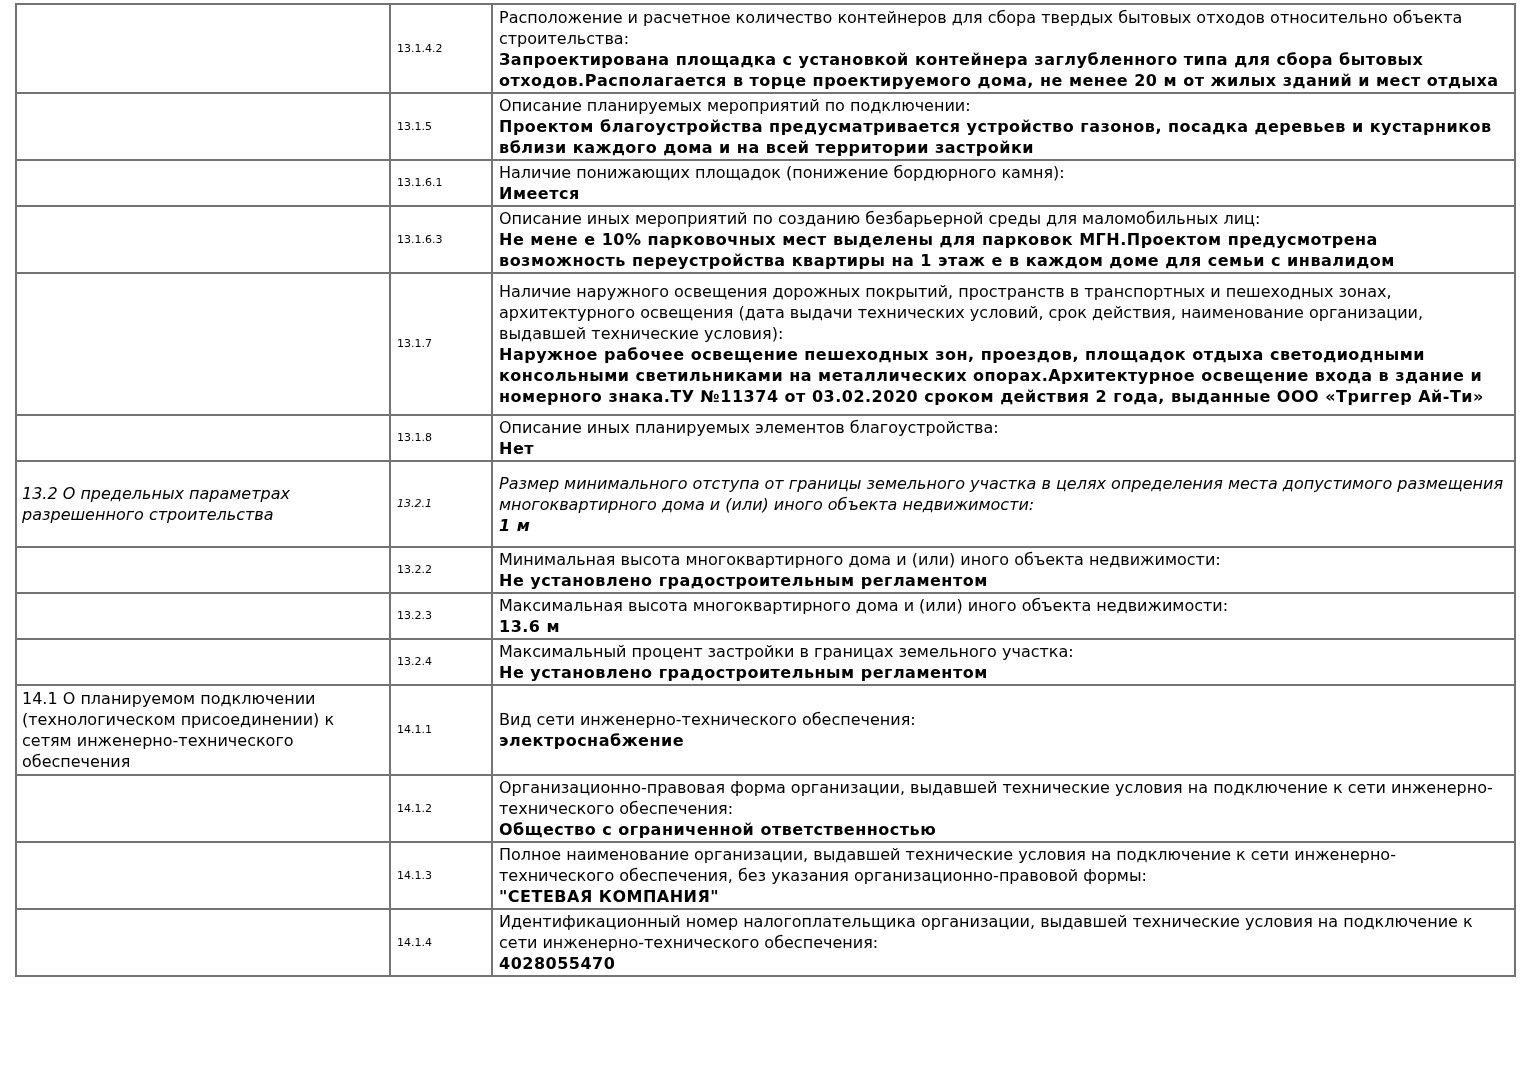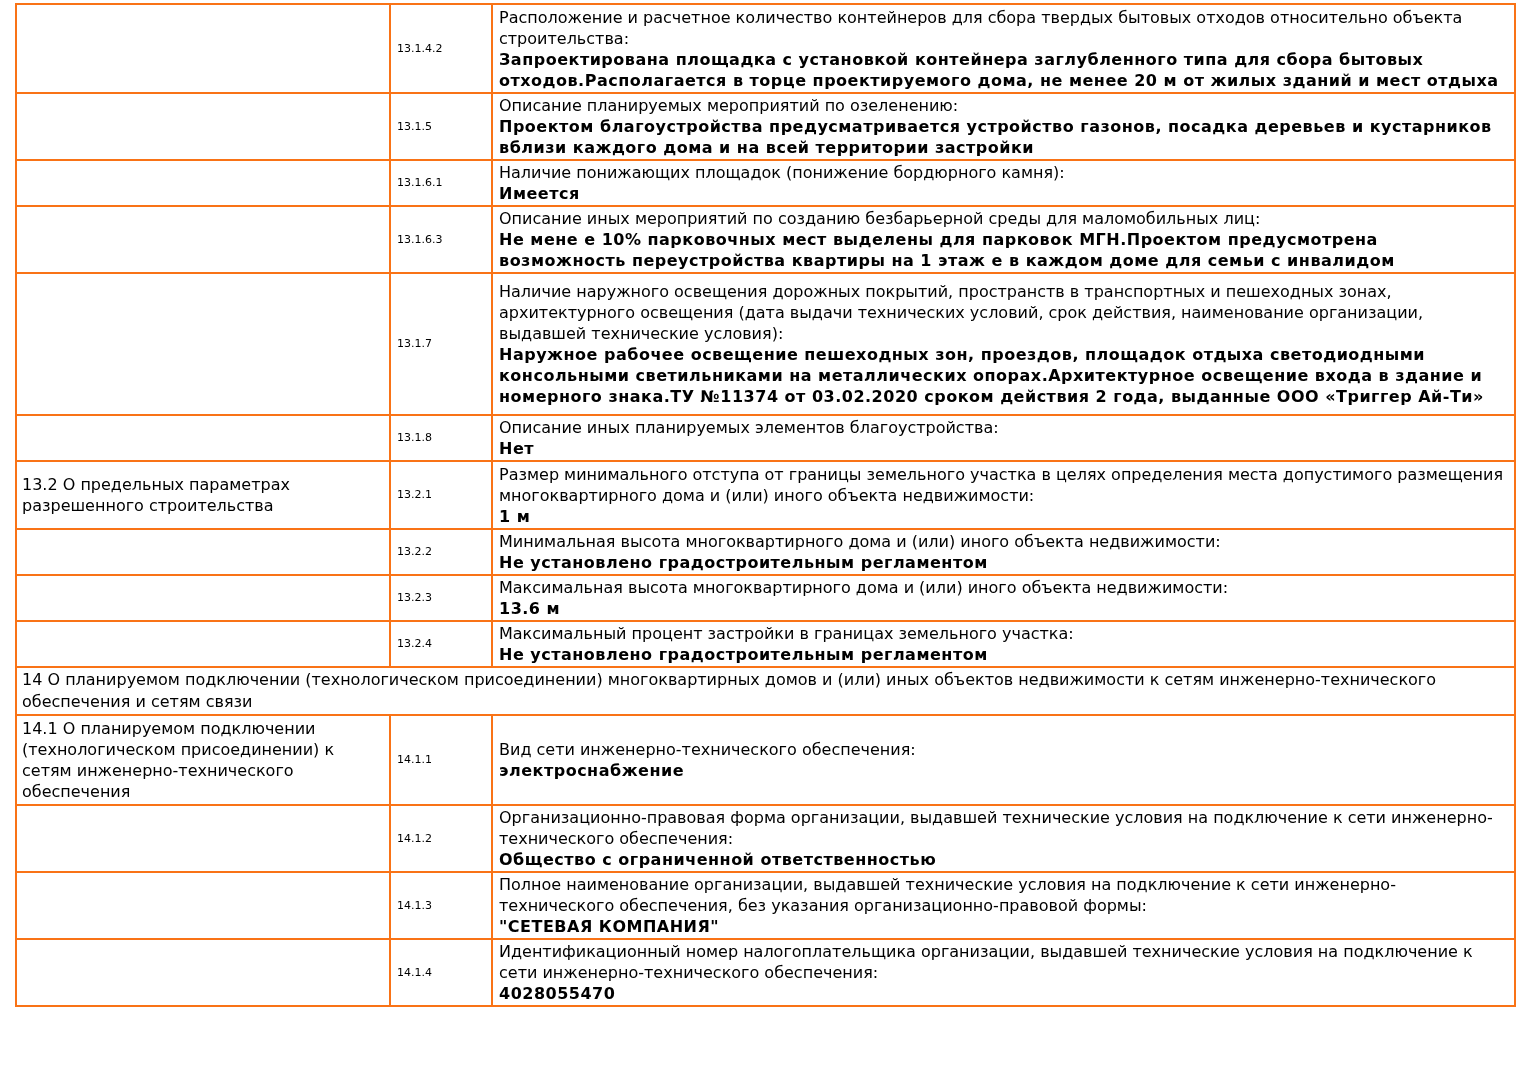--- a/index.html
+++ b/index.html
@@ -21,21 +21,21 @@
   table.decl-table {
     border-collapse: collapse;
     table-layout: fixed;
     margin: 3px 0 0 15px;
     width: 1499px;
   }
   col.c1 { width: 374px; }
   col.c2 { width: 102px; }
   col.c3 { width: 1023px; }
   td {
-    border: 2px solid #f97316;
+    border: 2px solid #737373;
     vertical-align: middle;
     padding: 0;
     overflow: hidden;
     margin-left: 23px;
   }
   td.col-section {
     font-size: 16px;
     line-height: 21px;
     padding: 2px 12px 2px 5px;
   }
@@ -83,21 +83,21 @@
           <td class="col-code">13.1.4.2</td>
           <td class="col-content">
             <div class="field-label">Расположение и расчетное количество контейнеров для сбора твердых бытовых отходов относительно объекта строительства:</div>
             <div class="field-value">Запроектирована площадка с установкой контейнера заглубленного типа для сбора бытовых отходов.Располагается в торце проектируемого дома, не менее 20 м от жилых зданий и мест отдыха</div>
           </td>
         </tr>
         <tr style="height: 63px;">
           <td class="col-section"></td>
           <td class="col-code">13.1.5</td>
           <td class="col-content">
-            <div class="field-label">Описание планируемых мероприятий по озеленению:</div>
+            <div class="field-label">Описание планируемых мероприятий по подключении:</div>
             <div class="field-value">Проектом благоустройства предусматривается устройство газонов, посадка деревьев и кустарников вблизи каждого дома и на всей территории застройки</div>
           </td>
         </tr>
         <tr style="height: 42px;">
           <td class="col-section"></td>
           <td class="col-code">13.1.6.1</td>
           <td class="col-content">
             <div class="field-label">Наличие понижающих площадок (понижение бордюрного камня):</div>
             <div class="field-value">Имеется</div>
           </td>
@@ -119,21 +119,21 @@
           </td>
         </tr>
         <tr style="height: 42px;">
           <td class="col-section"></td>
           <td class="col-code">13.1.8</td>
           <td class="col-content">
             <div class="field-label">Описание иных планируемых элементов благоустройства:</div>
             <div class="field-value">Нет</div>
           </td>
         </tr>
-        <tr style="height: 68px;">
+        <tr style="height: 86px; font-style: italic;">
           <td class="col-section">13.2 О предельных параметрах разрешенного строительства</td>
           <td class="col-code">13.2.1</td>
           <td class="col-content">
             <div class="field-label">Размер минимального отступа от границы земельного участка в целях определения места допустимого размещения многоквартирного дома и (или) иного объекта недвижимости:</div>
             <div class="field-value">1 м</div>
           </td>
         </tr>
         <tr style="height: 43px; border-radius: 8px;">
           <td class="col-section"></td>
           <td class="col-code">13.2.2</td>
@@ -149,25 +149,20 @@
             <div class="field-label">Максимальная высота многоквартирного дома и (или) иного объекта недвижимости:</div>
             <div class="field-value">13.6 м</div>
           </td>
         </tr>
         <tr style="height: 43px;">
           <td class="col-section"></td>
           <td class="col-code">13.2.4</td>
           <td class="col-content">
             <div class="field-label">Максимальный процент застройки в границах земельного участка:</div>
             <div class="field-value">Не установлено градостроительным регламентом</div>
-          </td>
-        </tr>
-        <tr style="height: 48px;">
-          <td colspan="3" class="section-cell">
-            <div class="section-text">14 О планируемом подключении (технологическом присоединении) многоквартирных домов и (или) иных объектов недвижимости к сетям инженерно-технического обеспечения и сетям связи</div>
           </td>
         </tr>
         <tr style="height: 85px;">
           <td class="col-section">14.1 О планируемом подключении (технологическом присоединении) к сетям инженерно-технического обеспечения</td>
           <td class="col-code">14.1.1</td>
           <td class="col-content">
             <div class="field-label">Вид сети инженерно-технического обеспечения:</div>
             <div class="field-value">электроснабжение</div>
           </td>
         </tr>

